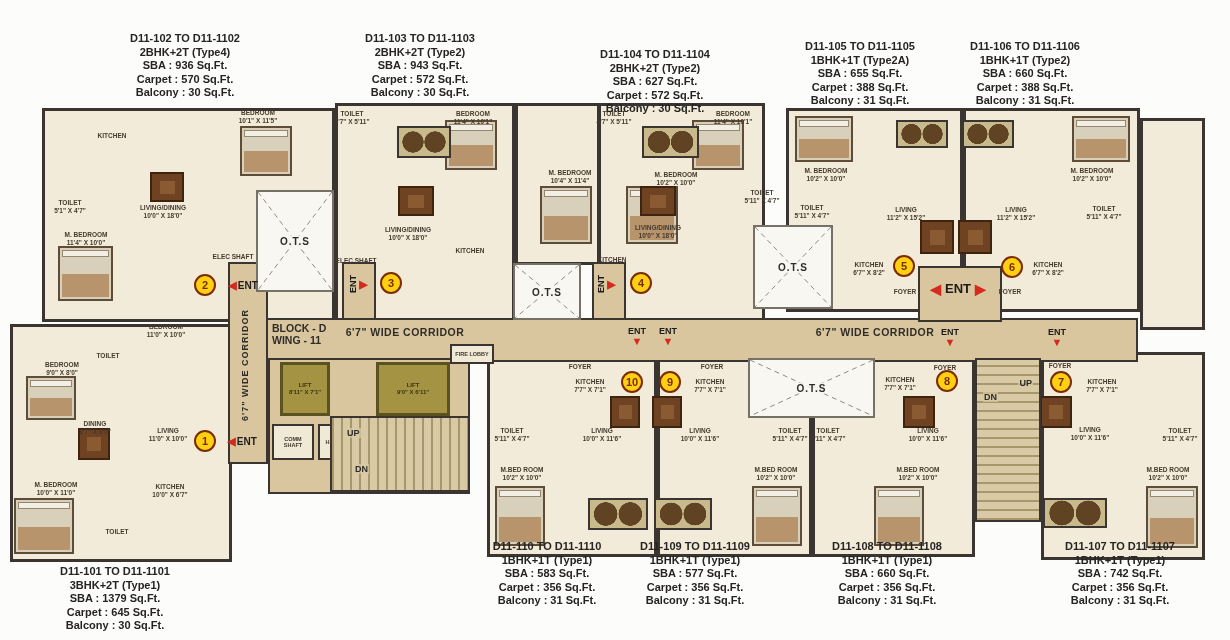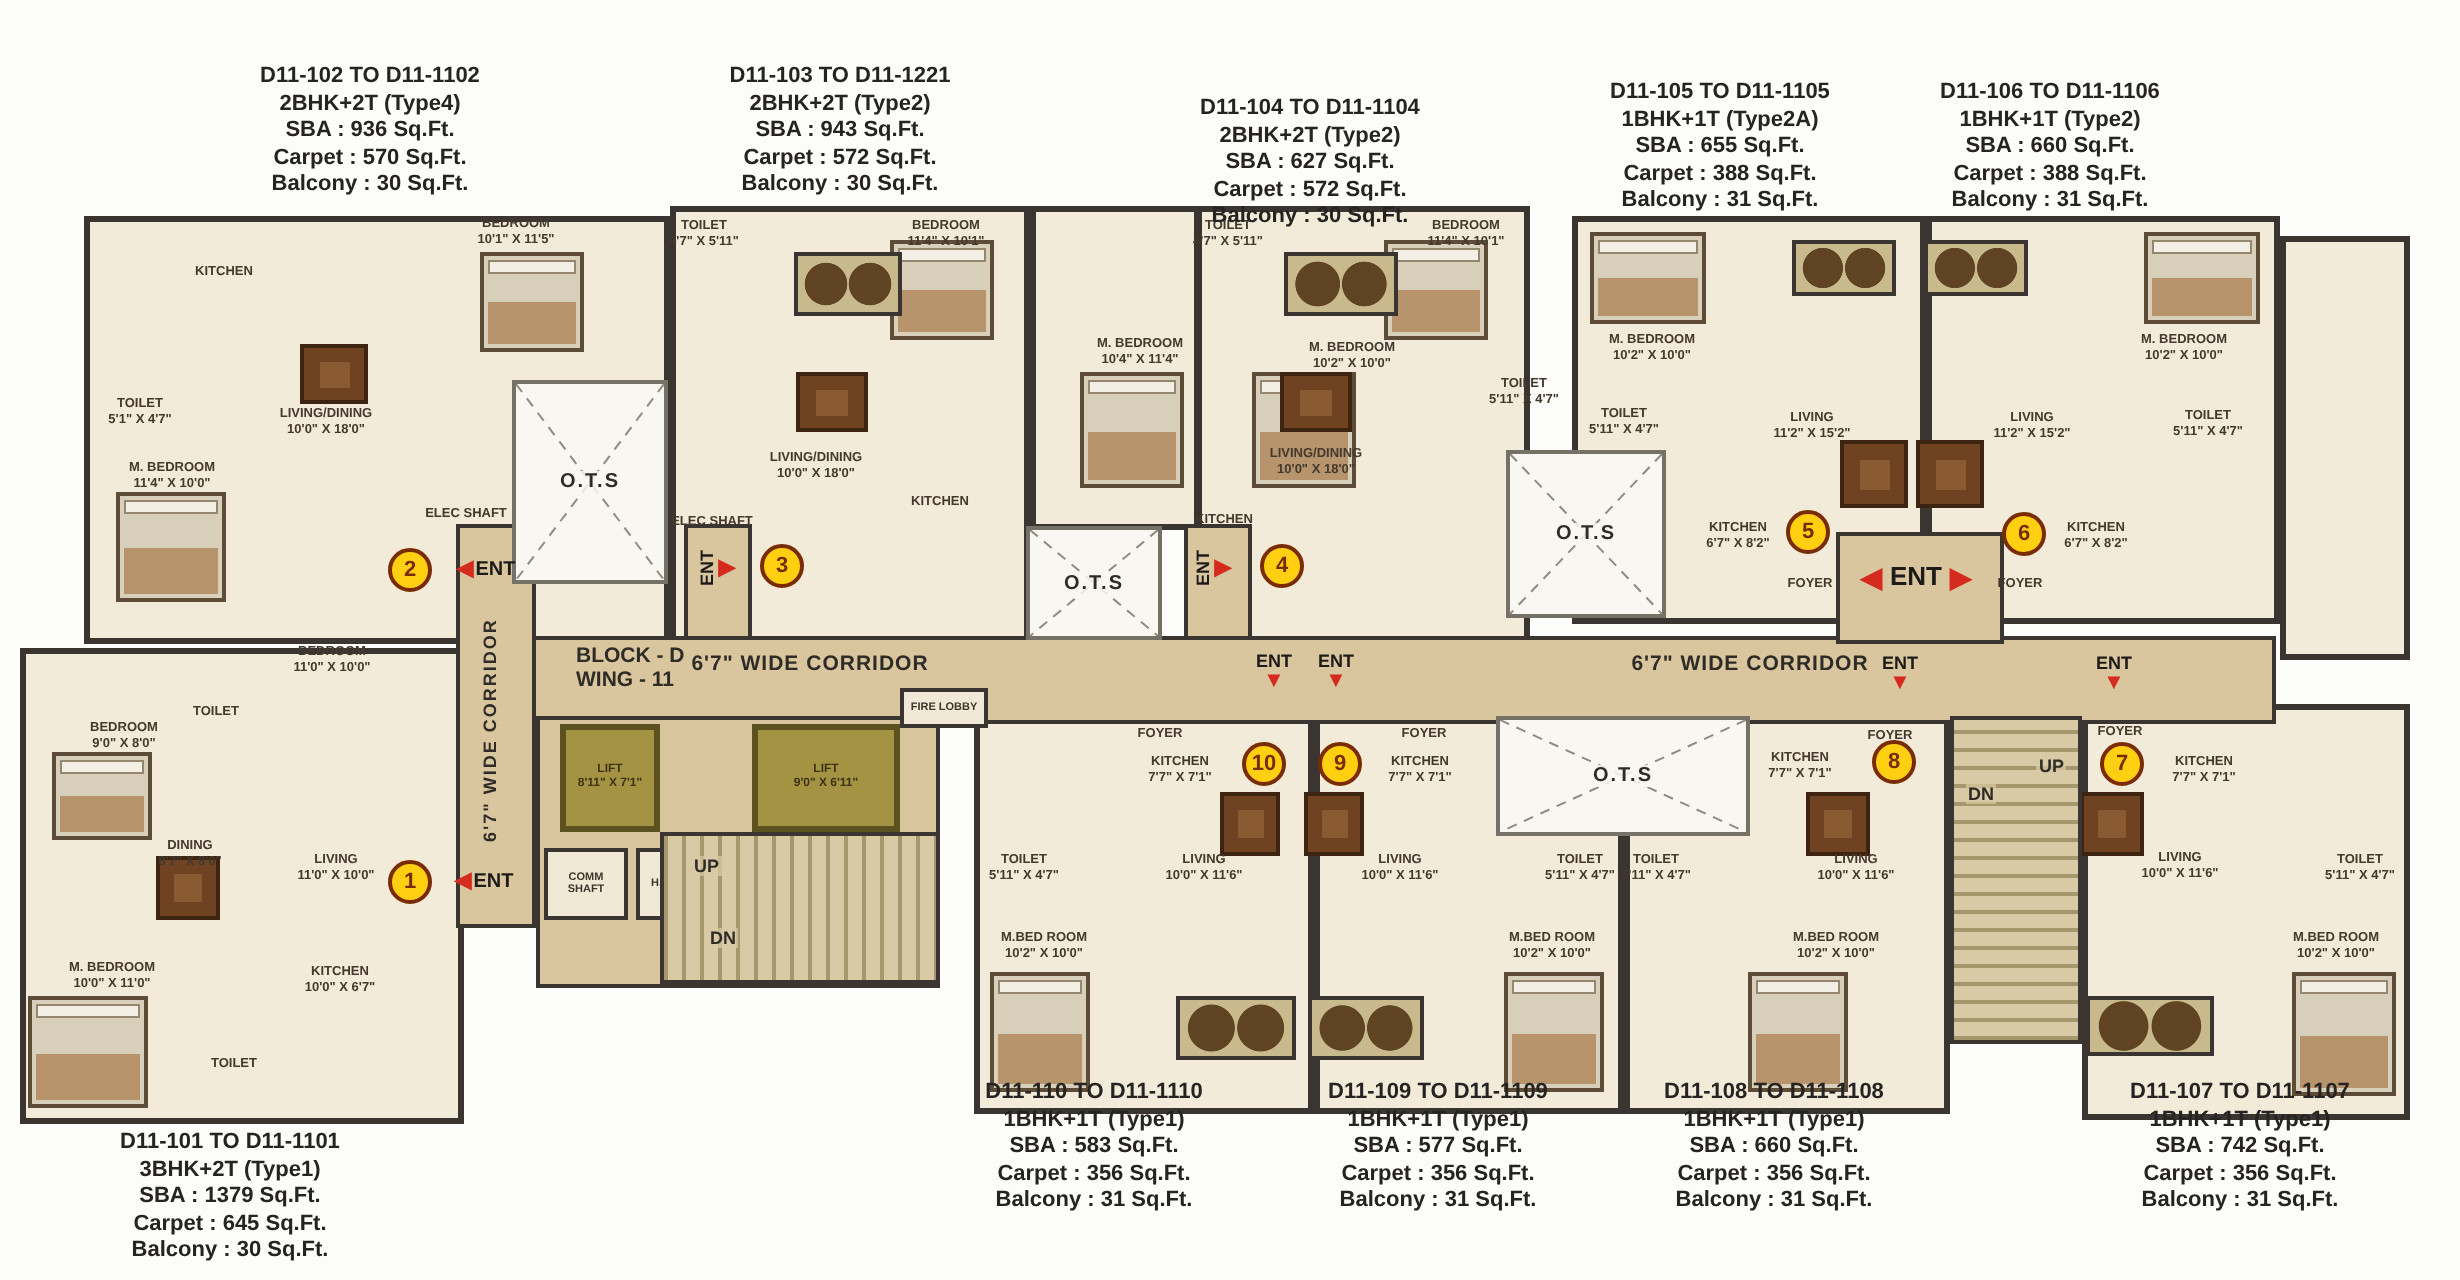--- a/index.html
+++ b/index.html
@@ -124,21 +124,21 @@
   </div>
   <div class="stairs vtread" style="left:330px;top:416px;width:140px;height:76px">
     <span class="tag" style="left:14px;top:10px">UP</span>
     <span class="tag" style="left:22px;top:46px">DN</span>
   </div>
   <div class="stairs htread" style="left:975px;top:358px;width:66px;height:164px">
     <span class="tag" style="left:6px;top:32px">DN</span>
     <span class="tag" style="right:6px;top:18px">UP</span>
   </div>
 
-  <div class="blocklabel" style="left:288px;top:322px;width:70px">
+  <div class="blocklabel" style="left:272px;top:322px;width:70px">
     <div>BLOCK - D</div>
     <div>WING - 11</div>
   </div>
   <div class="htext" style="left:330px;top:326px;width:150px">6'7" WIDE CORRIDOR</div>
   <div class="htext" style="left:800px;top:326px;width:150px">6'7" WIDE CORRIDOR</div>
   <div class="vtext" style="left:240px;top:300px;height:130px">6'7" WIDE CORRIDOR</div>
 <div class="bed" style="left: 240px; top: 126px; width: 52px; height: 50px;">
       <div class="pl"></div>
       <div class="bl"></div>
     </div>
@@ -472,21 +472,21 @@
   </div>
 
 <div class="info-label" style="left:90px;top:32px">
   <div>D11-102 TO D11-1102</div>
   <div>2BHK+2T (Type4)</div>
   <div>SBA : 936 Sq.Ft.</div>
   <div>Carpet : 570 Sq.Ft.</div>
   <div>Balcony : 30 Sq.Ft.</div>
 </div>
 <div class="info-label" style="left:325px;top:32px">
-  <div>D11-103 TO D11-1221</div>
+  <div>D11-103 TO D11-1103</div>
   <div>2BHK+2T (Type2)</div>
   <div>SBA : 943 Sq.Ft.</div>
   <div>Carpet : 572 Sq.Ft.</div>
   <div>Balcony : 30 Sq.Ft.</div>
 </div>
 <div class="info-label" style="left:560px;top:48px">
   <div>D11-104 TO D11-1104</div>
   <div>2BHK+2T (Type2)</div>
   <div>SBA : 627 Sq.Ft.</div>
   <div>Carpet : 572 Sq.Ft.</div>
@@ -513,21 +513,21 @@
   <div>Carpet : 645 Sq.Ft.</div>
   <div>Balcony : 30 Sq.Ft.</div>
 </div>
 <div class="info-label" style="left:452px;top:540px">
   <div>D11-110 TO D11-1110</div>
   <div>1BHK+1T (Type1)</div>
   <div>SBA : 583 Sq.Ft.</div>
   <div>Carpet : 356 Sq.Ft.</div>
   <div>Balcony : 31 Sq.Ft.</div>
 </div>
-<div class="info-label" style="left:624px;top:540px">
+<div class="info-label" style="left:600px;top:540px">
   <div>D11-109 TO D11-1109</div>
   <div>1BHK+1T (Type1)</div>
   <div>SBA : 577 Sq.Ft.</div>
   <div>Carpet : 356 Sq.Ft.</div>
   <div>Balcony : 31 Sq.Ft.</div>
 </div>
 <div class="info-label" style="left:792px;top:540px">
   <div>D11-108 TO D11-1108</div>
   <div>1BHK+1T (Type1)</div>
   <div>SBA : 660 Sq.Ft.</div>

